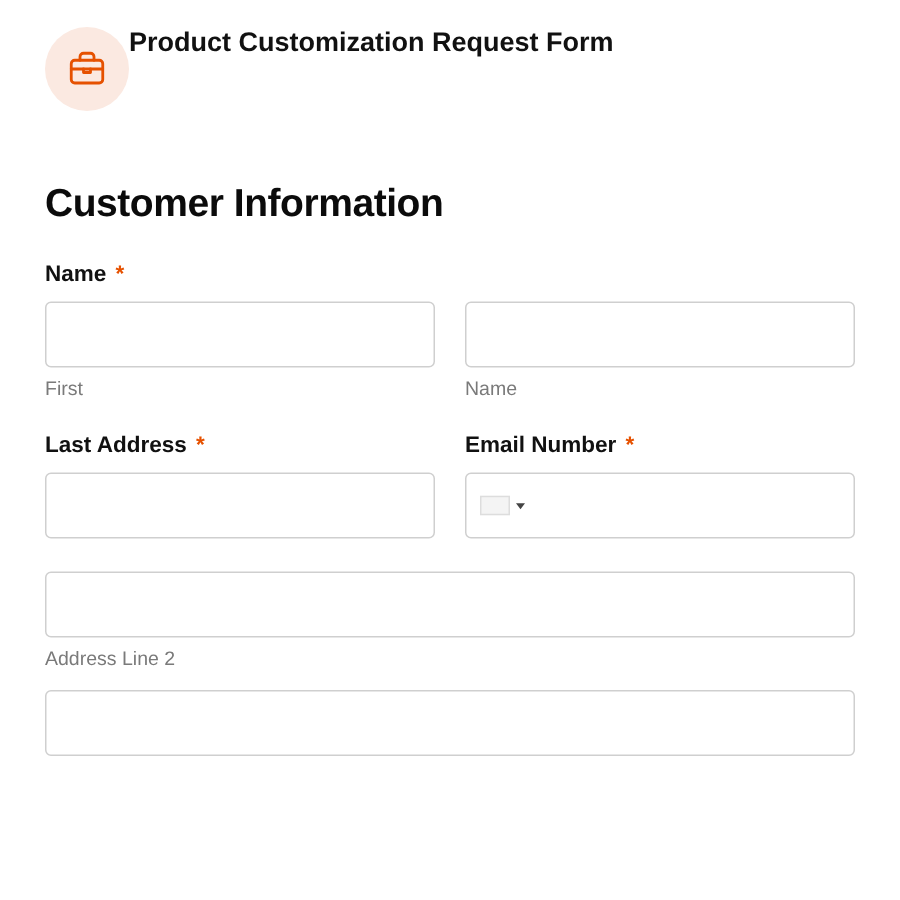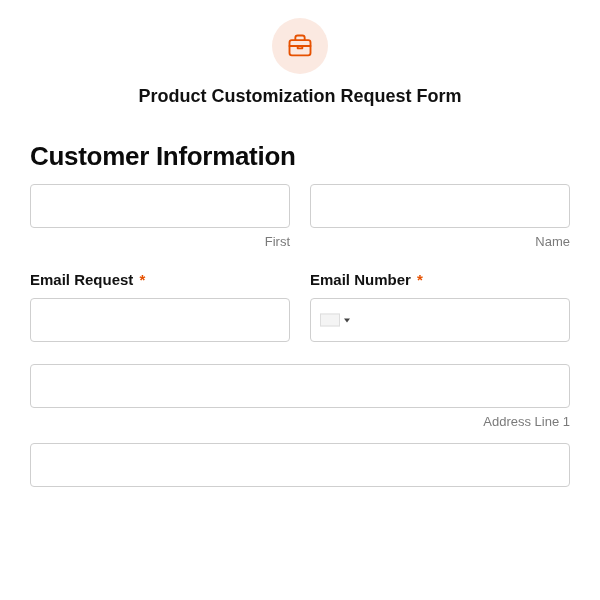--- a/index.html
+++ b/index.html
@@ -9,22 +9,22 @@
     width: 600px;
     height: 600px;
     overflow: hidden;
     color: #0b0b0b;
   }
   .container {
     padding: 0 30px;
   }
   .header {
     display: flex;
-    flex-direction: column;
-    align-items: center;
+    flex-direction: row;
+    align-items: flex-start;
     padding-top: 18px;
     padding-bottom: 26px;
   }
   .icon-circle {
     width: 56px;
     height: 56px;
     border-radius: 50%;
     background: #FBE9E1;
     display: flex;
     align-items: center;
@@ -35,21 +35,21 @@
     font-size: 18px;
     font-weight: 600;
     color: #111;
     text-align: center;
   }
   .section-heading {
     font-size: 26px;
     font-weight: 700;
     color: #0b0b0b;
     margin-top: 8px;
-    margin-bottom: 12px;
+    margin-bottom: 23px;
     letter-spacing: -0.3px;
   }
   .field-group { margin-bottom: 22px; }
   .field-label {
     font-size: 15px;
     font-weight: 600;
     color: #111;
     display: block;
     margin-bottom: 10px;
   }
@@ -66,21 +66,20 @@
     border-radius: 4px;
     padding: 8px 10px;
     font-size: 14px;
     background: #fff;
   }
   .sublabel {
     font-size: 13px;
     color: #7A7A7A;
     margin-top: 6px;
     font-weight: 400;
-    text-align: right;
   }
   .phone-wrap {
     position: relative;
     width: 100%;
   }
   .phone-flag {
     position: absolute;
     left: 10px;
     top: 50%;
     transform: translateY(-50%);
@@ -116,37 +115,41 @@
         <path d="M3 12h18"></path>
         <path d="M10 12v2h4v-2"></path>
       </svg>
     </div>
     <div class="form-title">Product Customization Request Form</div>
   </div>
 
   <h2 class="section-heading">Customer Information</h2>
 
   <div class="field-group">
+    <label class="field-label">
+      <span>Name</span>
+      <span class="req">*</span>
+    </label>
     <div class="row">
       <div class="col">
         <input type="text" class="text-input" value="" style="">
         <div class="sublabel">First</div>
       </div>
       <div class="col">
         <input type="text" class="text-input" value="" style="">
         <div class="sublabel">Name</div>
       </div>
     </div>
   </div>
 
   <div class="field-group">
     <div class="row">
       <div class="col">
         <label class="field-label">
-          <span>Email Request</span>
+          <span>Last Address</span>
           <span class="req">*</span>
         </label>
         <input type="text" class="text-input" value="" style="">
       </div>
       <div class="col">
         <label class="field-label">
           <span>Email Number</span>
           <span class="req">*</span>
         </label>
         <div class="phone-wrap">
@@ -155,18 +158,18 @@
             <span class="caret"></span>
           </div>
           <input type="text" class="text-input phone-input" value="" style="">
         </div>
       </div>
     </div>
   </div>
 
   <div class="field-group">
     <input type="text" class="text-input" value="" style="">
-    <div class="sublabel">Address Line 1</div>
+    <div class="sublabel">Address Line 2</div>
     <div style="height:14px"></div>
     <input type="text" class="text-input" value="" style="">
   </div>
 
 </div>
 
 </body></html>

